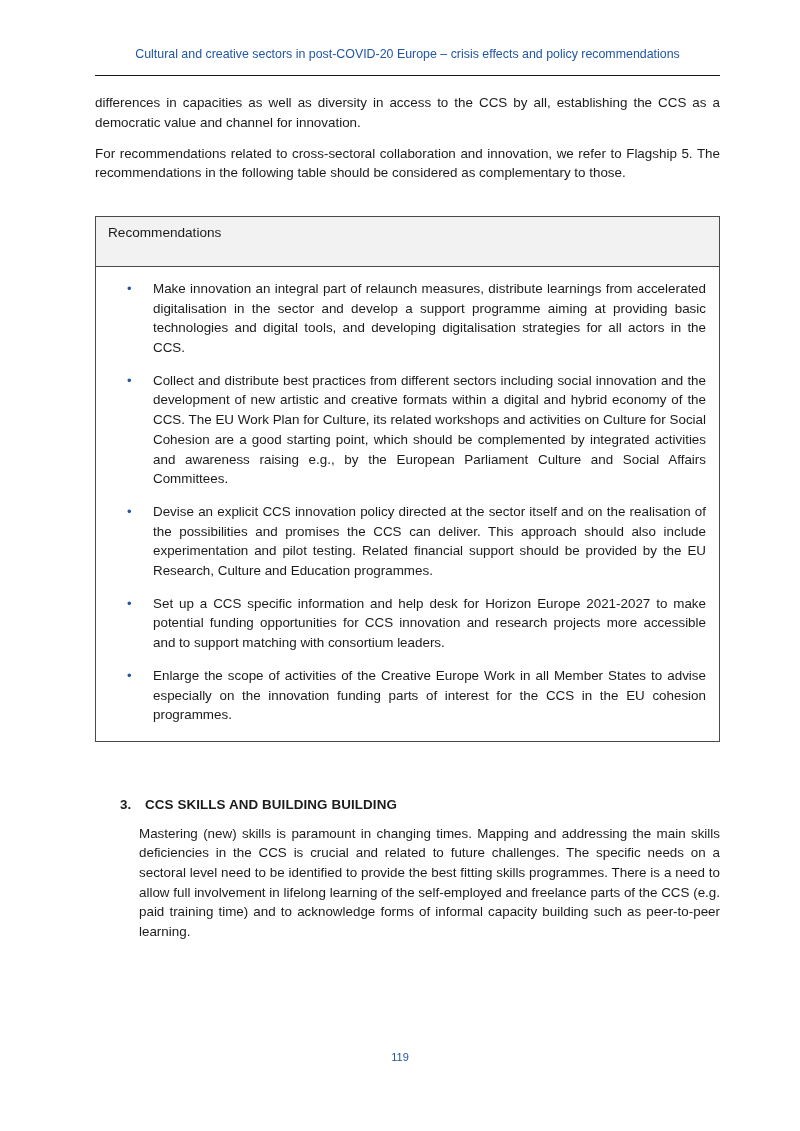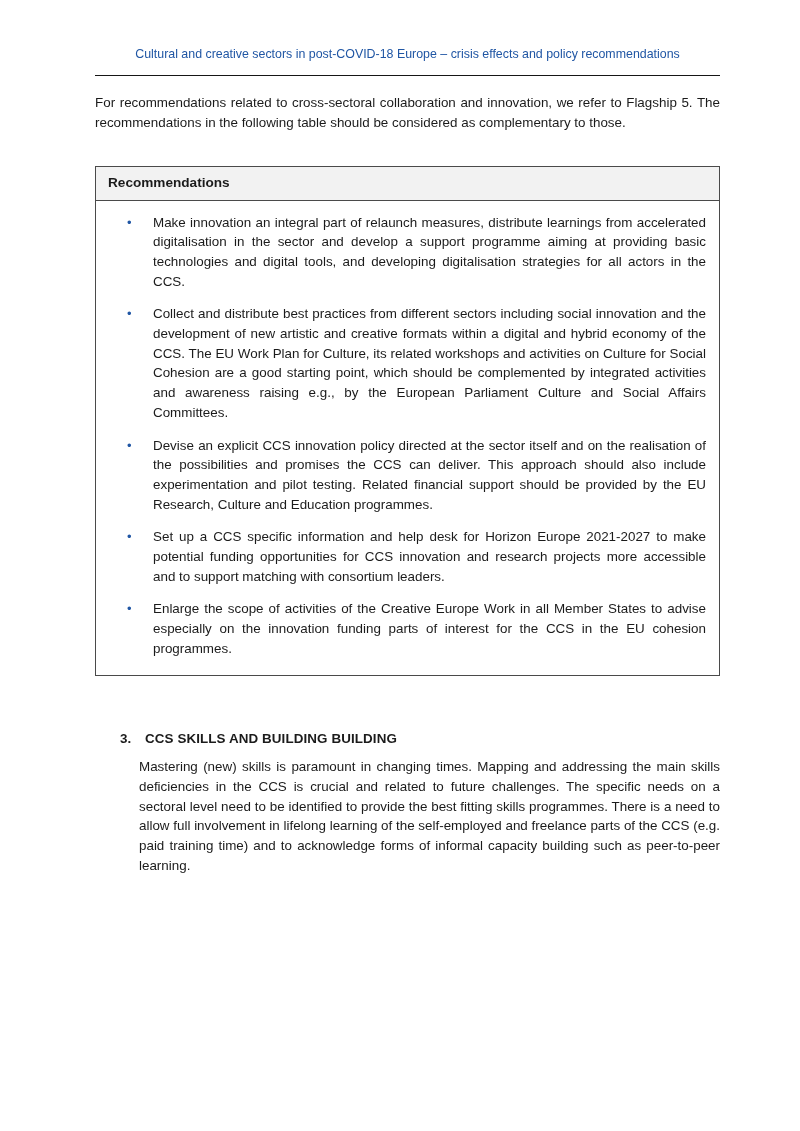--- a/index.html
+++ b/index.html
@@ -40,23 +40,23 @@
 
   
   .rec-table {
     margin-top: 33px;
     border: 1.3px solid #4a4a4a;
     background: #ffffff;
   }
   .rec-table-header {
     background: #f2f2f2;
     border-bottom: 1.3px solid #4a4a4a;
-    font-weight: bold;
+    font-weight: normal;
     font-size: 13.6px;
-    padding: 6px 12px 7px 12px;
+    padding: 6px 12px 23px 12px;
   }
   .rec-list {
     list-style: none;
     padding: 12px 13px 6px 31px;
   }
   .rec-item {
     display: flex;
     margin-bottom: 13px;
   }
   .rec-item:last-child { margin-bottom: 10px; }
@@ -99,25 +99,26 @@
     color: #2056a4;
     font-size: 11px;
   }
 </style>
 </head>
 <body>
 
 <div class="page">
 
   <header class="page-header">
-    <div class="header-title">Cultural and creative sectors in post-COVID-18 Europe – crisis effects and policy recommendations</div>
+    <div class="header-title">Cultural and creative sectors in post-COVID-20 Europe – crisis effects and policy recommendations</div>
   </header>
 
   <main class="content">
 
+    <p class="para">differences in capacities as well as diversity in access to the CCS by all, establishing the CCS as a democratic value and channel for innovation.</p>
 
     <p class="para">For recommendations related to cross-sectoral collaboration and innovation, we refer to Flagship 5. The recommendations in the following table should be considered as complementary to those.</p>
 
     <section class="rec-table">
       <div class="rec-table-header">Recommendations</div>
 
       <ul class="rec-list">
 
         <li class="rec-item">
           <span class="bullet">•</span>
@@ -149,14 +150,17 @@
 
     <h3 class="section-heading">
       <span class="section-number">3.</span>
       <span class="section-title">CCS SKILLS AND BUILDING BUILDING</span>
     </h3>
 
     <p class="para section-body">Mastering (new) skills is paramount in changing times. Mapping and addressing the main skills deficiencies in the CCS is crucial and related to future challenges. The specific needs on a sectoral level need to be identified to provide the best fitting skills programmes. There is a need to allow full involvement in lifelong learning of the self-employed and freelance parts of the CCS (e.g. paid training time) and to acknowledge forms of informal capacity building such as peer-to-peer learning.</p>
 
   </main>
 
+  <footer class="page-footer">
+    <span class="page-number">119</span>
+  </footer>
 
 </div>
 
 </body></html>

